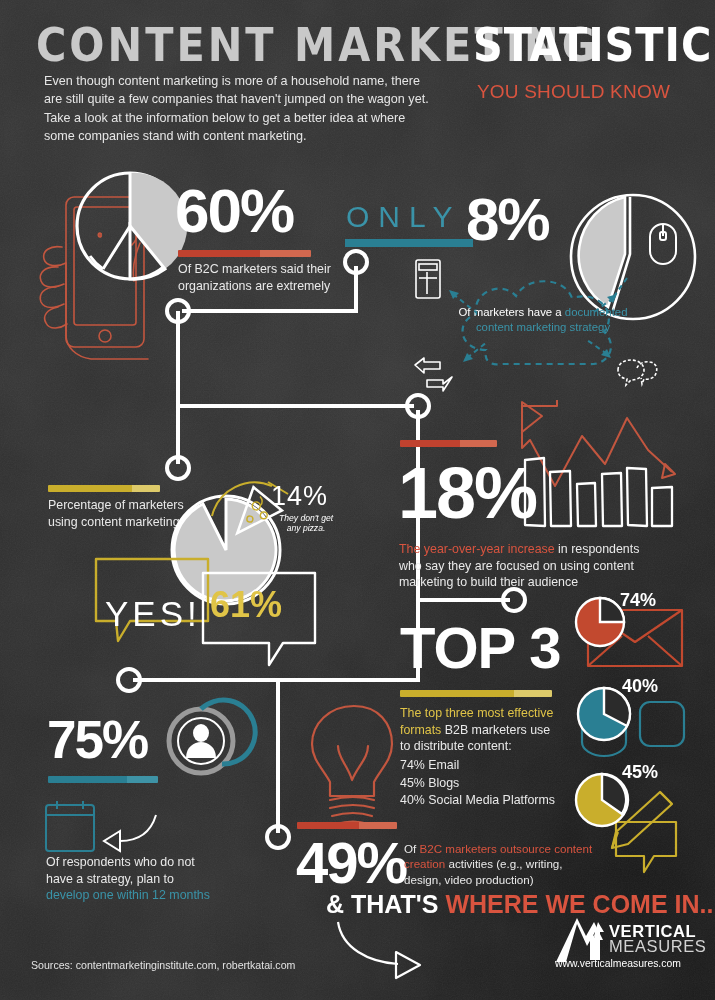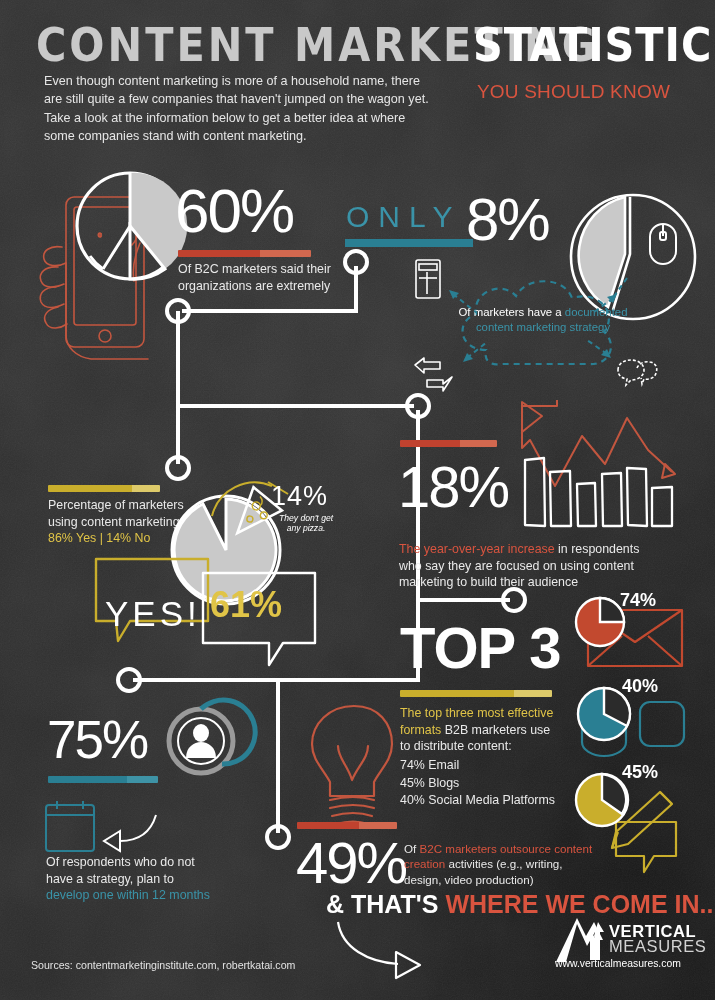--- a/index.html
+++ b/index.html
@@ -55,21 +55,21 @@
     letter-spacing: .2px;
   }
   .intro {
     color: #e6e6e6;
     font-size: 12.6px;
     line-height: 1.45;
     width: 395px;
   }
   .big-num {
     color: #fff;
-    font-weight: 400;
+    font-weight: 700;
     line-height: .92;
     letter-spacing: -2px;
   }
   .rule { height: 7px; border-radius: 1px; }
   .rule.red   { background: linear-gradient(90deg,#c0422f 0%, #c0422f 62%, #d2684f 62%, #d2684f 100%); }
   .rule.yellow{ background: linear-gradient(90deg,#c9ae2c 0%, #c9ae2c 75%, #ddca6a 75%, #ddca6a 100%); }
   .rule.teal  { background: linear-gradient(90deg,#2a7f93 0%, #2a7f93 72%, #3e93a6 72%, #3e93a6 100%); }
   .body-txt { color: #e9e9e9; font-size: 12.4px; line-height: 1.33; }
   .red-txt  { color: #d9543f; }
   .teal-txt { color: #3a93a8; text-align: right; }
@@ -223,21 +223,21 @@
     </g>
   </svg>
   <svg class="abs" style="left:615px; top:358px;" width="44" height="30">
     <g fill="none" stroke="#ffffff" stroke-width="1.6" stroke-dasharray="3 2">
       <path d="M3,12 C3,5 10,2 16,2 C23,2 29,6 29,12 C29,18 23,22 16,22 L11,27 L12,21 C6,20 3,17 3,12 Z"></path>
       <path d="M22,10 C24,5 30,3 35,4 C41,5 43,10 41,15 C40,20 34,22 29,21 L27,26 L26,20"></path>
     </g>
   </svg>
 
   <div class="abs rule red" style="left:400px; top:440px; width:97px;"></div>
-  <div class="abs big-num" style="left:398px; top:460px; font-size:58px;">18%</div>
+  <div class="abs big-num" style="left:398px; top:460px; font-size:72px;">18%</div>
   <div class="abs body-txt" style="left:399px; top:541px; width:255px;">
     <span class="red-txt">The year-over-year increase</span><span> in respondents who say they are focused on using content marketing to build their audience</span>
   </div>
 
   <svg class="abs" style="left:500px; top:398px;" width="215" height="140">
     <g fill="none" stroke="#c2563f" stroke-width="2" stroke-linejoin="round">
       <path d="M22,8 L57,8 L57,2 M22,8 L22,50 L30,42 L55,88 L82,38 L105,66 L127,20 L148,52 L172,74"></path>
       <path d="M22,8 L42,-8 L22,-22 Z" transform="translate(0,26)"></path>
       <path d="M165,66 L175,76 L162,80 Z"></path>
     </g>
@@ -248,21 +248,20 @@
       <path d="M102,76 L121,75 L122,128 L103,128 Z"></path>
       <path d="M127,70 L146,71 L147,128 L128,127 Z"></path>
       <path d="M152,90 L172,89 L172,128 L152,128 Z"></path>
     </g>
   </svg>
 
   <div class="abs rule yellow" style="left:48px; top:485px; width:112px;"></div>
   <div class="abs body-txt" style="left:48px; top:497px; width:180px;">
     <div>Percentage of marketers</div>
     <div>using content marketing:</div>
-    <div class="yel-txt">86% Yes | 14% No</div>
   </div>
 
   <svg class="abs" style="left:170px; top:488px;" width="120" height="125">
     <circle cx="56" cy="62" r="54" fill="none" stroke="#ffffff" stroke-width="3"></circle>
     <path d="M56,62 L56,11 A51,51 0 1 1 33,16 Z" fill="#c9c9c9" stroke="#ffffff" stroke-width="3"></path>
     <g transform="translate(14,-10) rotate(10 60 40)">
       <path d="M56,56 L64,8 L96,26 Z" fill="none" stroke="#ffffff" stroke-width="2.6"></path>
       <g fill="none" stroke="#c9ae2c" stroke-width="1.4">
         <circle cx="70" cy="26" r="4"></circle>
           <circle cx="79" cy="34" r="3.4"></circle>

